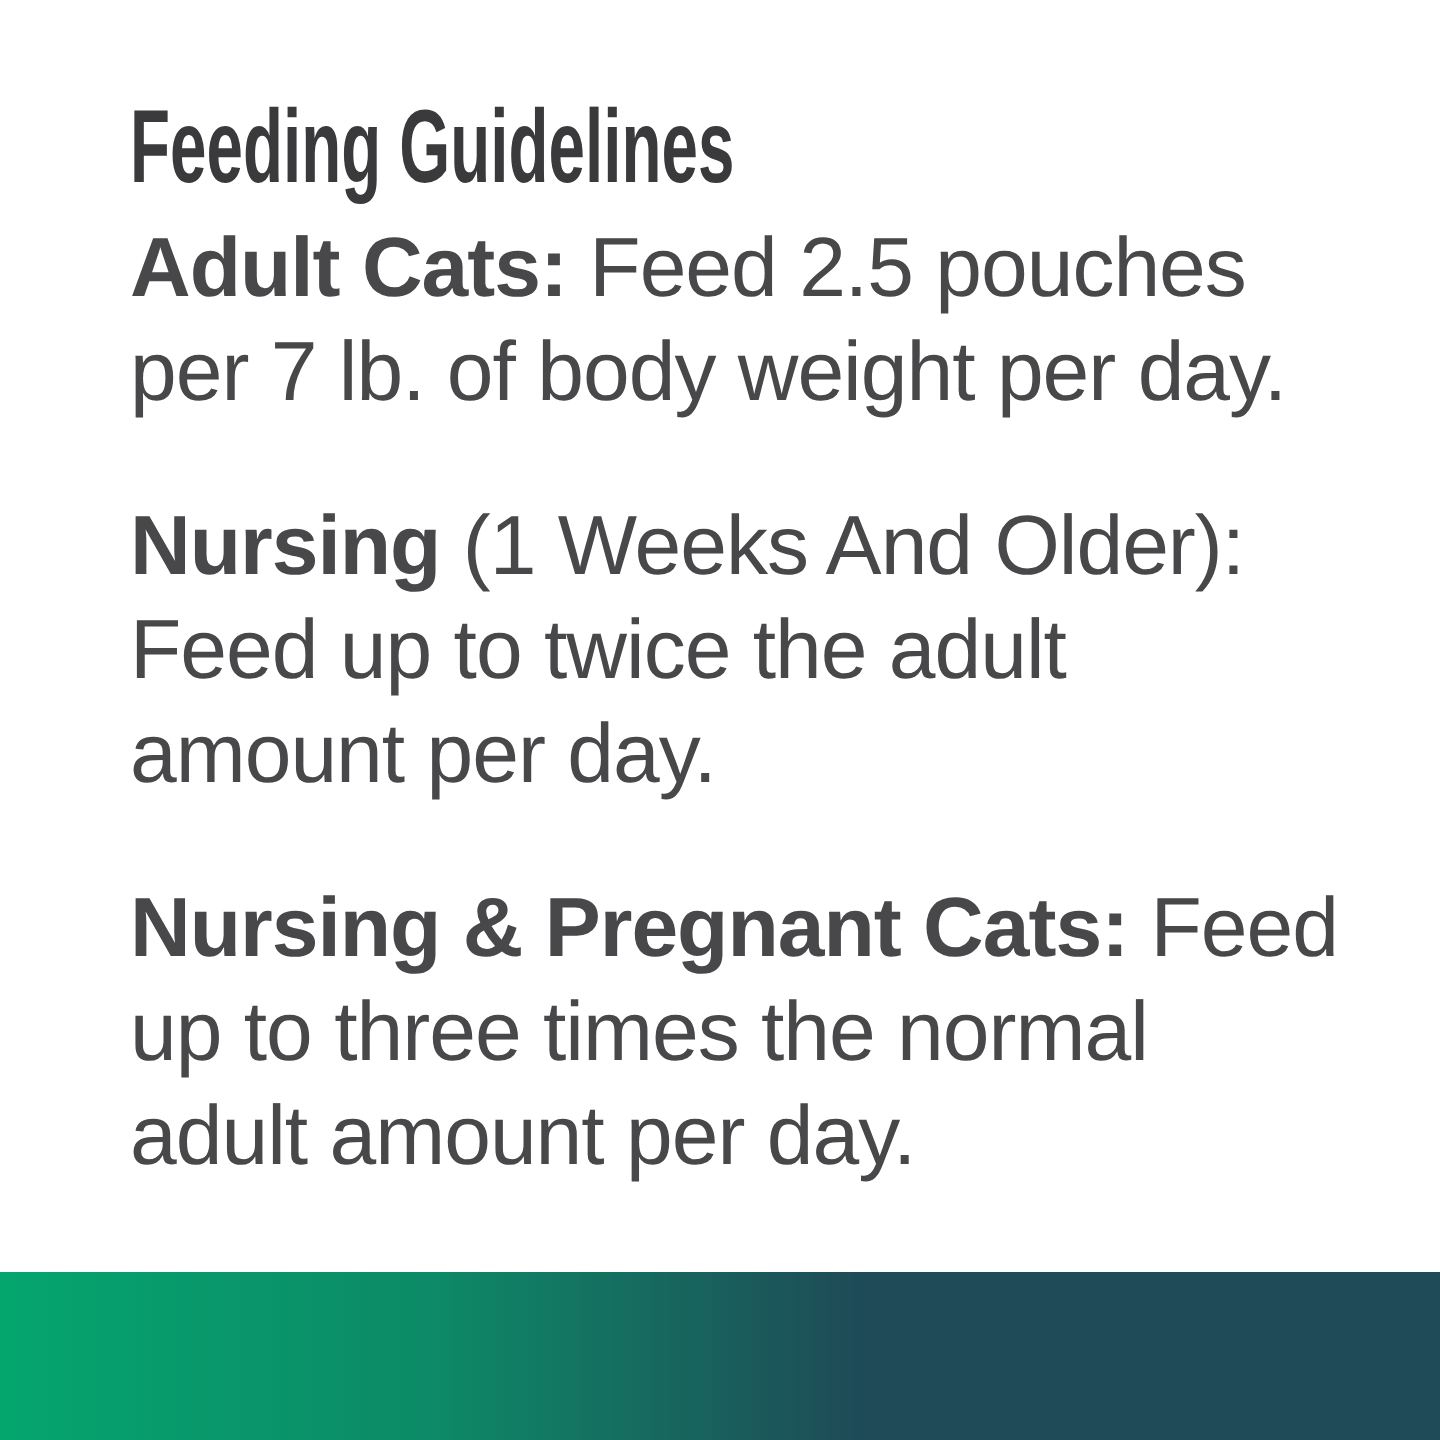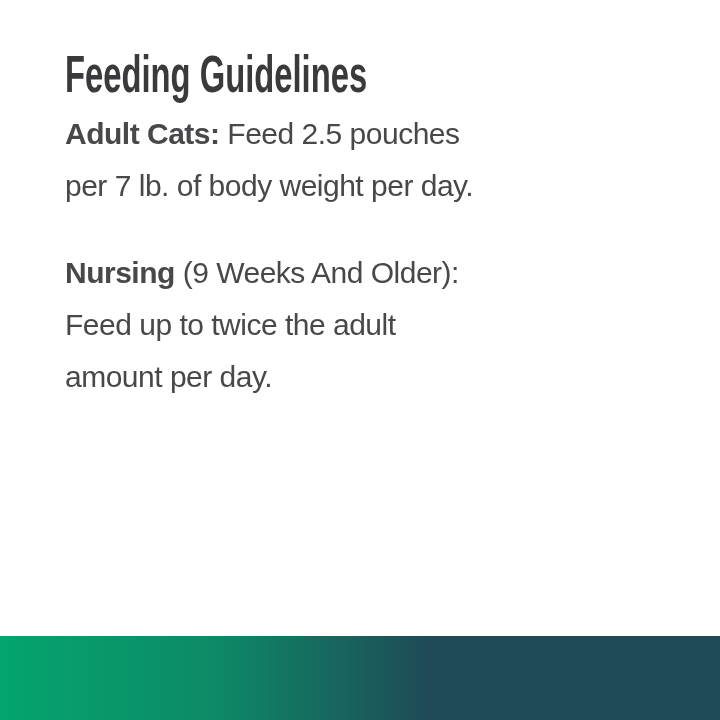--- a/index.html
+++ b/index.html
@@ -22,21 +22,21 @@
     font-size: 52px;
     line-height: 52px;
     font-weight: bold;
     margin: 48px 0 8px 0;
     transform: scaleX(0.63);
     transform-origin: left center;
     white-space: nowrap;
     letter-spacing: 0;
   }
   .guideline {
-    font-size: 30px;
+    font-size: 42px;
     line-height: 52px;
     margin: 0 0 35px 0;
     white-space: pre-line;
     letter-spacing: -0.5px;
   }
   .guideline strong {
     font-weight: bold;
   }
   .gradient-bar {
     position: absolute;
@@ -50,19 +50,22 @@
 </style>
 </head>
 <body style="background: rgb(255, 255, 255); color: rgb(72, 72, 74);">
 
 <div class="content">
   <h1 class="page-title" style="color: rgb(58, 58, 60);">Feeding Guidelines</h1>
 
   <p class="guideline"><strong>Adult Cats:</strong><span> Feed 2.5 pouches
 per 7 lb. of body weight per day.</span></p>
 
-  <p class="guideline"><strong>Nursing</strong><span> (9 Weeks And Older):
+  <p class="guideline"><strong>Nursing</strong><span> (1 Weeks And Older):
 Feed up to twice the adult
 amount per day.</span></p>
 
+  <p class="guideline"><strong>Nursing &amp; Pregnant Cats:</strong><span> Feed
+up to three times the normal
+adult amount per day.</span></p>
 </div>
 
 <div class="gradient-bar" style="background: linear-gradient(90deg, rgb(4, 165, 110) 0%, rgb(13, 138, 103) 30%, rgb(31, 74, 87) 60%, rgb(31, 74, 87) 100%);"></div>
 
 </body></html>

